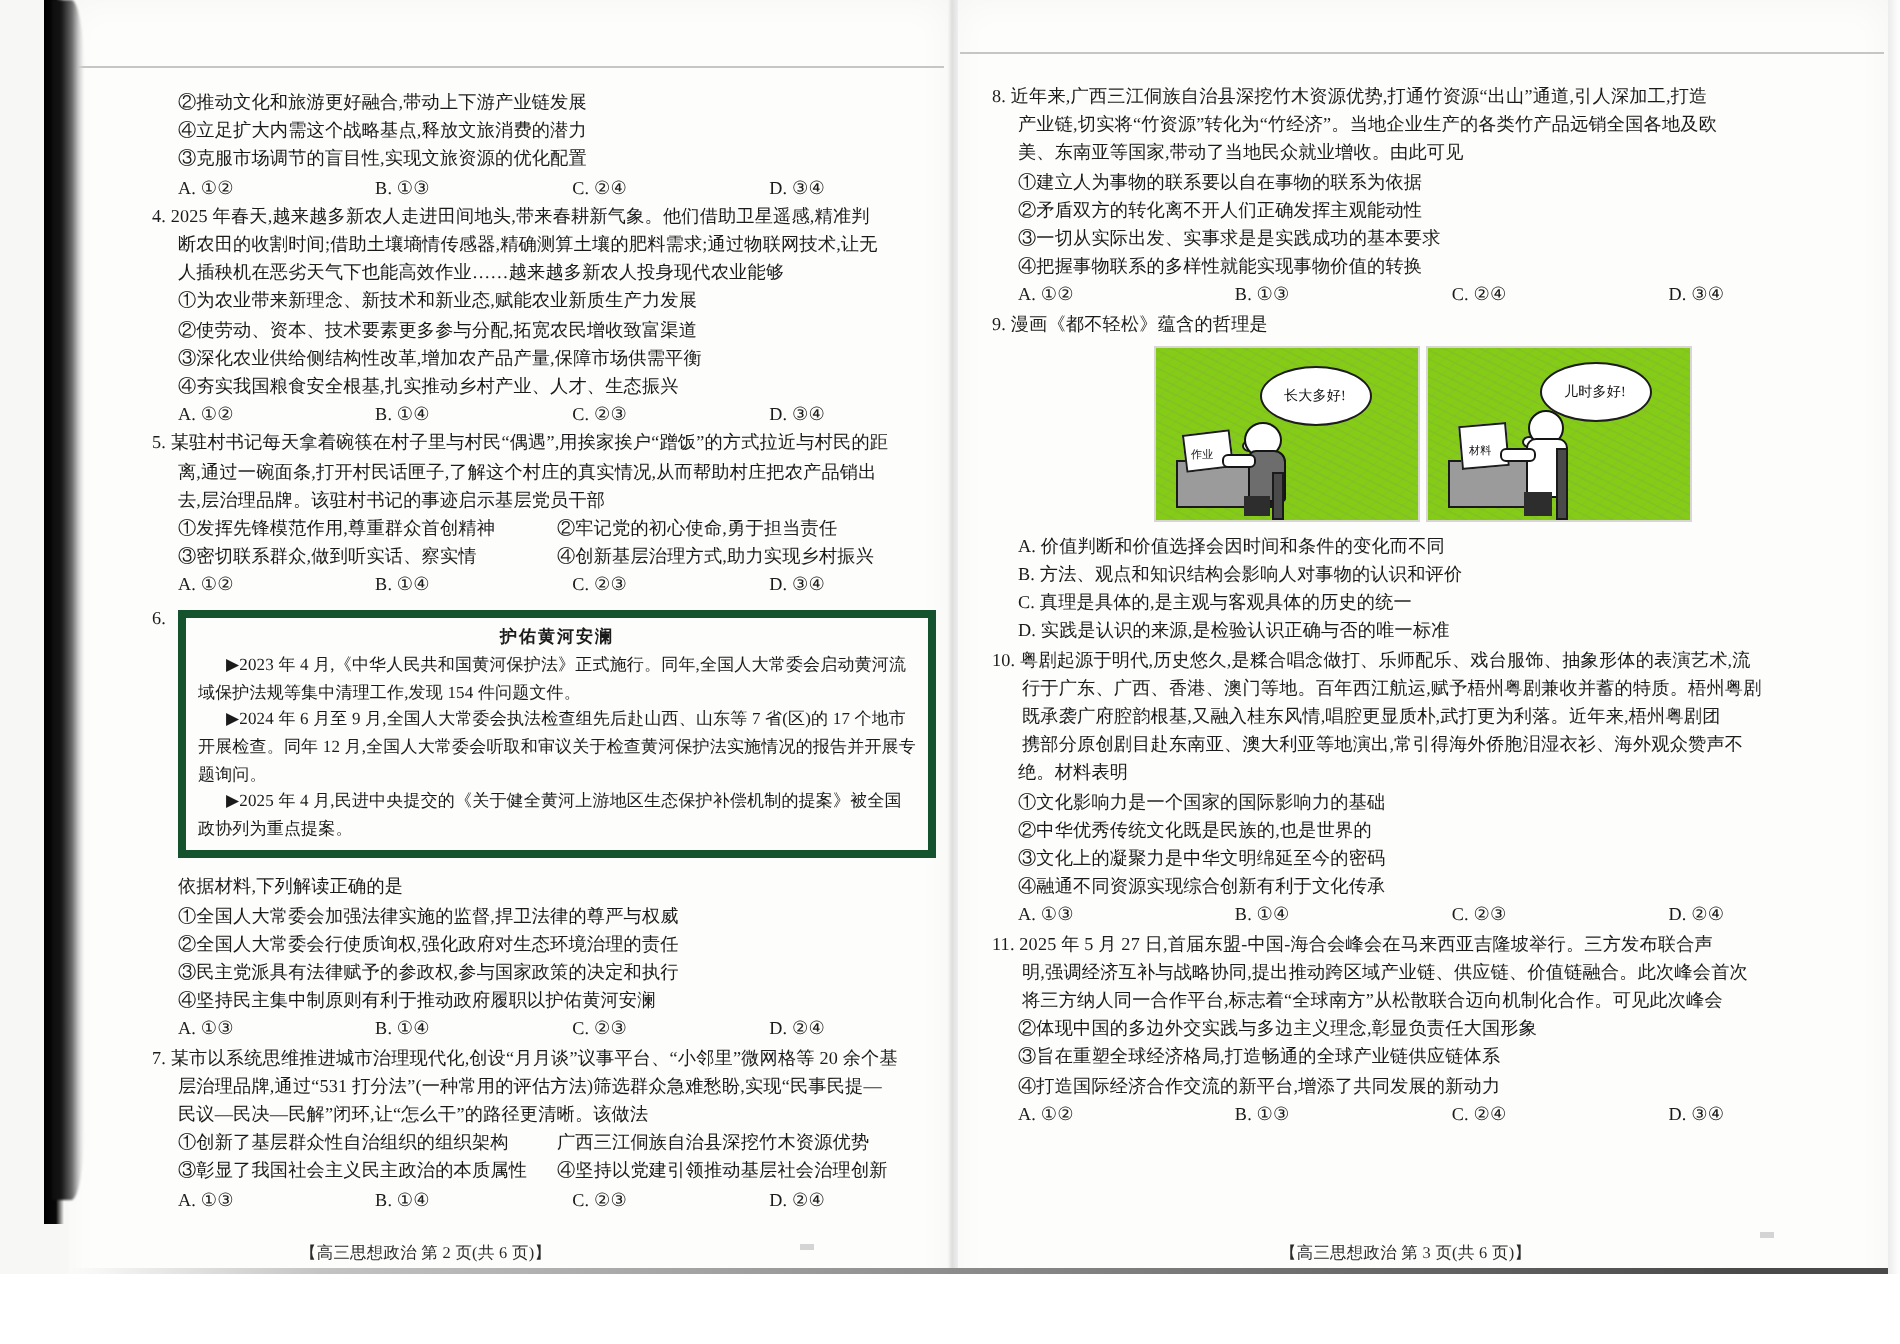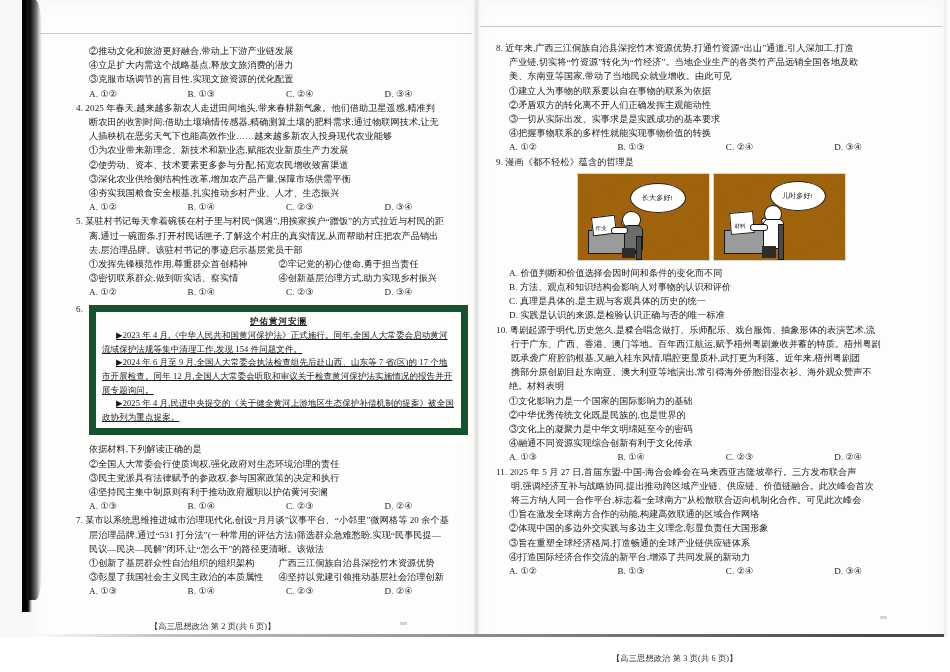--- a/index.html
+++ b/index.html
@@ -76,44 +76,43 @@
   }
   .opt-row.two > span{width:50%;}
   .opt-row.four > span:nth-child(1){width:26%;}
   .opt-row.four > span:nth-child(2){width:26%;}
   .opt-row.four > span:nth-child(3){width:26%;}
   .opt-row.four > span:nth-child(4){width:22%;}
   .stem{padding-left:13px;text-indent:-13px;}
 
   
   .matbox{
-    border:7px solid #14532d;
+    border:4px solid #14532d;
     margin:3px 0 4px 13px;
     padding:3px 6px 4px 6px;
     font-size:8.5px;
     line-height:13.6px;
-    text-decoration:underline;
   }
   .matbox .mtitle{
     text-align:center;font-weight:bold;letter-spacing:.12em;margin-bottom:1px;
   }
   .matbox p{margin:0;text-indent:14px;}
   .qnum-box{
     display:flex;align-items:flex-start;
   }
   .qnum-box > .n{width:13px;flex:none;}
   .qnum-box > .b{flex:1;}
 
   
   .cartoon-wrap{
     display:flex;justify-content:center;margin:4px 0 5px 0;gap:3px;
   }
   .panel{
     position:relative;width:131px;height:86px;
-    background:#a16207;
+    background:#84cc16;
     border:1px solid #d8d6d2;
     overflow:hidden;
   }
   .panel .tex{
     position:absolute;inset:0;
     background:
       repeating-linear-gradient(26deg,rgba(120,120,120,.10) 0 1px,rgba(255,255,255,0) 1px 4px),
       repeating-linear-gradient(-40deg,rgba(140,140,140,.08) 0 1px,rgba(255,255,255,0) 1px 5px);
   }
   .bubble{
@@ -146,21 +145,21 @@
 
   
   .footer{
     position:absolute;
     font-size:8.2px;
     color:#2a2a2a;
     letter-spacing:.02em;
     white-space:nowrap;
   }
   #footer-left{left:150px;top:621px;}
-  #footer-right{left:612px;top:621px;margin-top:32px;}
+  #footer-right{left:640px;top:621px;}
   .smudge{
     position:absolute;background:#b9b9b9;opacity:.6;
   }
 </style>
 </head>
 <body>
 
 <div id="scan">
 
   <div class="page" id="page-left"></div>
@@ -235,20 +234,21 @@
         <div class="b">
           <div class="matbox" style="margin-left:0;">
             <div class="mtitle">护佑黄河安澜</div>
             <p>▶2023 年 4 月,《中华人民共和国黄河保护法》正式施行。同年,全国人大常委会启动黄河流域保护法规等集中清理工作,发现 154 件问题文件。</p>
             <p>▶2024 年 6 月至 9 月,全国人大常委会执法检查组先后赴山西、山东等 7 省(区)的 17 个地市开展检查。同年 12 月,全国人大常委会听取和审议关于检查黄河保护法实施情况的报告并开展专题询问。</p>
             <p>▶2025 年 4 月,民进中央提交的《关于健全黄河上游地区生态保护补偿机制的提案》被全国政协列为重点提案。</p>
           </div>
         </div>
       </div>
       <div class="qline indent" style="margin-top:3px;">依据材料,下列解读正确的是</div>
+      <div class="qline indent">①全国人大常委会加强法律实施的监督,捍卫法律的尊严与权威</div>
       <div class="qline indent">②全国人大常委会行使质询权,强化政府对生态环境治理的责任</div>
       <div class="qline indent">③民主党派具有法律赋予的参政权,参与国家政策的决定和执行</div>
       <div class="qline indent">④坚持民主集中制原则有利于推动政府履职以护佑黄河安澜</div>
       <div class="opt-row four">
         <span>A. ①③</span>
         <span>B. ①④</span>
         <span>C. ②③</span>
         <span>D. ②④</span>
       </div>
     </div>
@@ -353,21 +353,20 @@
         <span>B. ①④</span>
         <span>C. ②③</span>
         <span>D. ②④</span>
       </div>
     </div>
 
     <div class="q">
       <div class="qline stem" style="text-indent:-15px;padding-left:15px;">11. 2025 年 5 月 27 日,首届东盟-中国-海合会峰会在马来西亚吉隆坡举行。三方发布联合声</div>
       <div class="qline indent" style="padding-left:15px;">明,强调经济互补与战略协同,提出推动跨区域产业链、供应链、价值链融合。此次峰会首次</div>
       <div class="qline indent" style="padding-left:15px;">将三方纳人同一合作平台,标志着“全球南方”从松散联合迈向机制化合作。可见此次峰会</div>
-      <div class="qline indent">①旨在激发全球南方合作的动能,构建高效联通的区域合作网络</div>
       <div class="qline indent">②体现中国的多边外交实践与多边主义理念,彰显负责任大国形象</div>
       <div class="qline indent">③旨在重塑全球经济格局,打造畅通的全球产业链供应链体系</div>
       <div class="qline indent">④打造国际经济合作交流的新平台,增添了共同发展的新动力</div>
       <div class="opt-row four">
         <span>A. ①②</span>
         <span>B. ①③</span>
         <span>C. ②④</span>
         <span>D. ③④</span>
       </div>
     </div>

